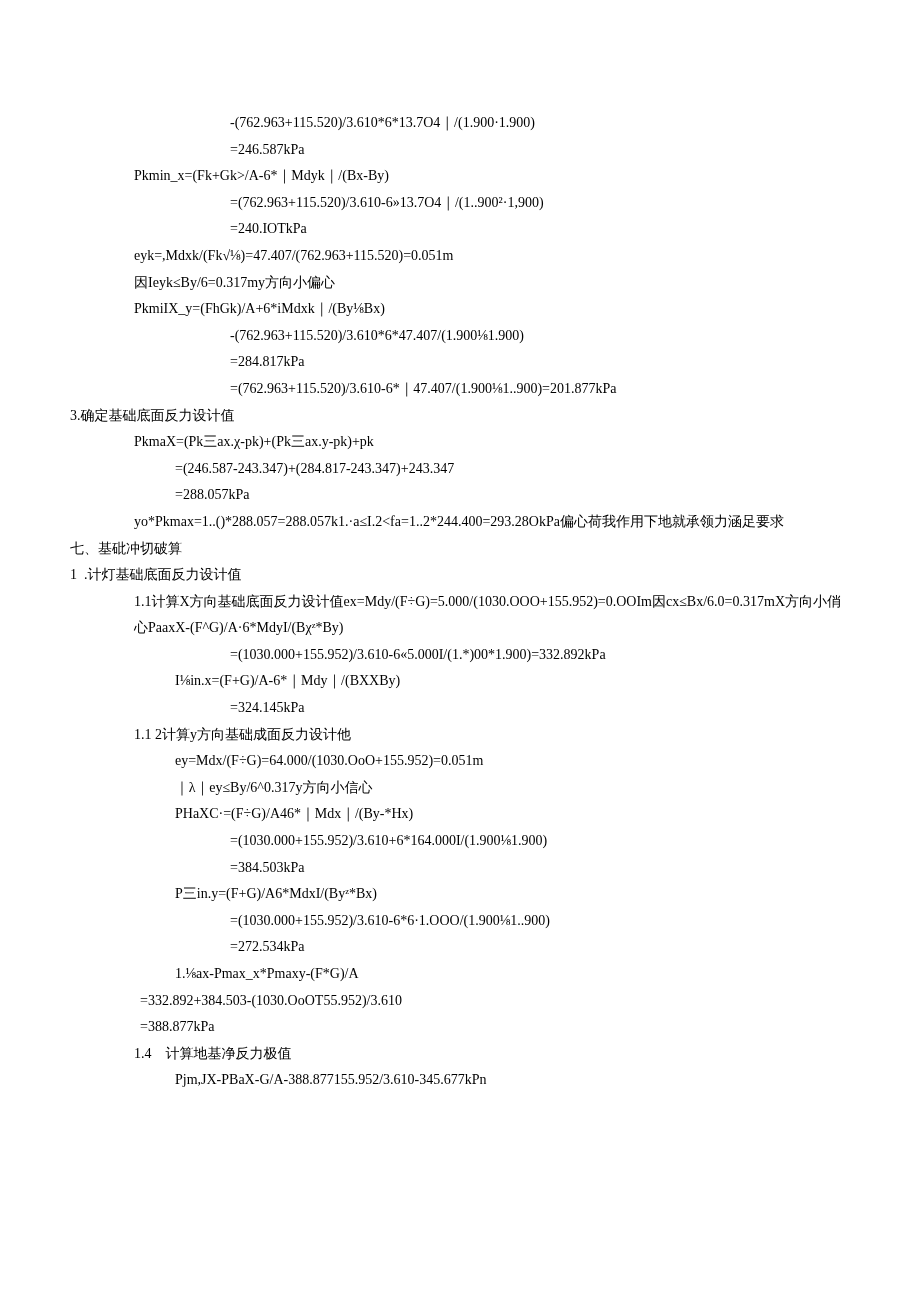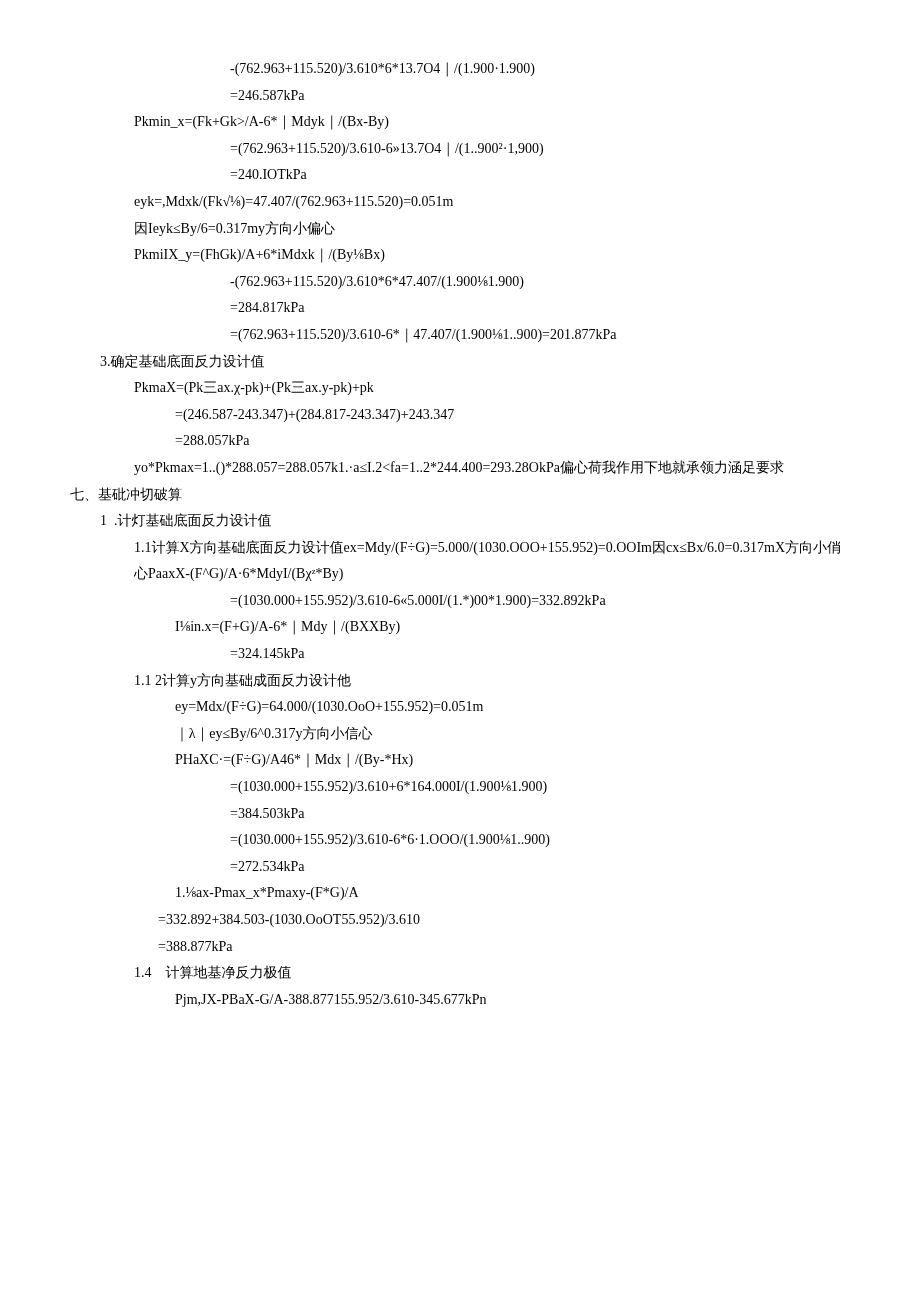--- a/index.html
+++ b/index.html
@@ -6,27 +6,27 @@
     margin: 0;
     padding: 0;
     background: #ffffff;
     font-family: "SimSun", "Times New Roman", serif;
     font-size: 14px;
     color: #000000;
     line-height: 1.9;
     width: 920px;
   }
   .page {
-    padding: 56px 70px 60px 70px;
+    padding: 110px 70px 60px 70px;
   }
-  .indent-1 { margin-left: 30px; }
+  .indent-1 { }
   .indent-2 { margin-left: 64px; }
   .indent-3 { margin-left: 105px; }
   .indent-4 { margin-left: 160px; }
-  .indent-5 { margin-left: 88px; }
+  .indent-5 { margin-left: 70px; }
   .line { white-space: pre-wrap; word-wrap: break-word; }
 </style>
 </head>
 <body>
 
 <div class="page">
   <div id="content">
       <div class="line indent-4">-(762.963+115.520)/3.610*6*13.7O4｜/(1.900·1.900)</div>
       <div class="line indent-4">=246.587kPa</div>
       <div class="line indent-2">Pkmin_x=(Fk+Gk&gt;/A-6*｜Mdyk｜/(Bx-By)</div>
@@ -48,20 +48,21 @@
       <div class="line indent-2">1.1计算X方向基础底面反力设计值ex=Mdy/(F÷G)=5.000/(1030.OOO+155.952)=0.OOIm因cx≤Bx/6.0=0.317mX方向小俏心PaaxX-(F^G)/A·6*MdyI/(Bχᶻ*By)</div>
       <div class="line indent-4">=(1030.000+155.952)/3.610-6«5.000I/(1.*)00*1.900)=332.892kPa</div>
       <div class="line indent-3">I⅛in.x=(F+G)/A-6*｜Mdy｜/(BXXBy)</div>
       <div class="line indent-4">=324.145kPa</div>
       <div class="line indent-2">1.1 2计算y方向基础成面反力设计他</div>
       <div class="line indent-3">ey=Mdx/(F÷G)=64.000/(1030.OoO+155.952)=0.051m</div>
       <div class="line indent-3">｜λ｜ey≤By/6^0.317y方向小信心</div>
       <div class="line indent-3">PHaXC·=(F÷G)/A46*｜Mdx｜/(By-*Hx)</div>
       <div class="line indent-4">=(1030.000+155.952)/3.610+6*164.000I/(1.900⅛1.900)</div>
       <div class="line indent-4">=384.503kPa</div>
+      <div class="line indent-3">P三in.y=(F+G)/A6*MdxI/(Byᶻ*Bx)</div>
       <div class="line indent-4">=(1030.000+155.952)/3.610-6*6·1.OOO/(1.900⅛1..900)</div>
       <div class="line indent-4">=272.534kPa</div>
       <div class="line indent-3">1.⅛ax-Pmax_x*Pmaxy-(F*G)/A</div>
       <div class="line indent-5">=332.892+384.503-(1030.OoOT55.952)/3.610</div>
       <div class="line indent-5">=388.877kPa</div>
       <div class="line indent-2">1.4    计算地基净反力极值</div>
       <div class="line indent-3">Pjm,JX-PBaX-G/A-388.877155.952/3.610-345.677kPn</div>
     </div>
 </div>
 

